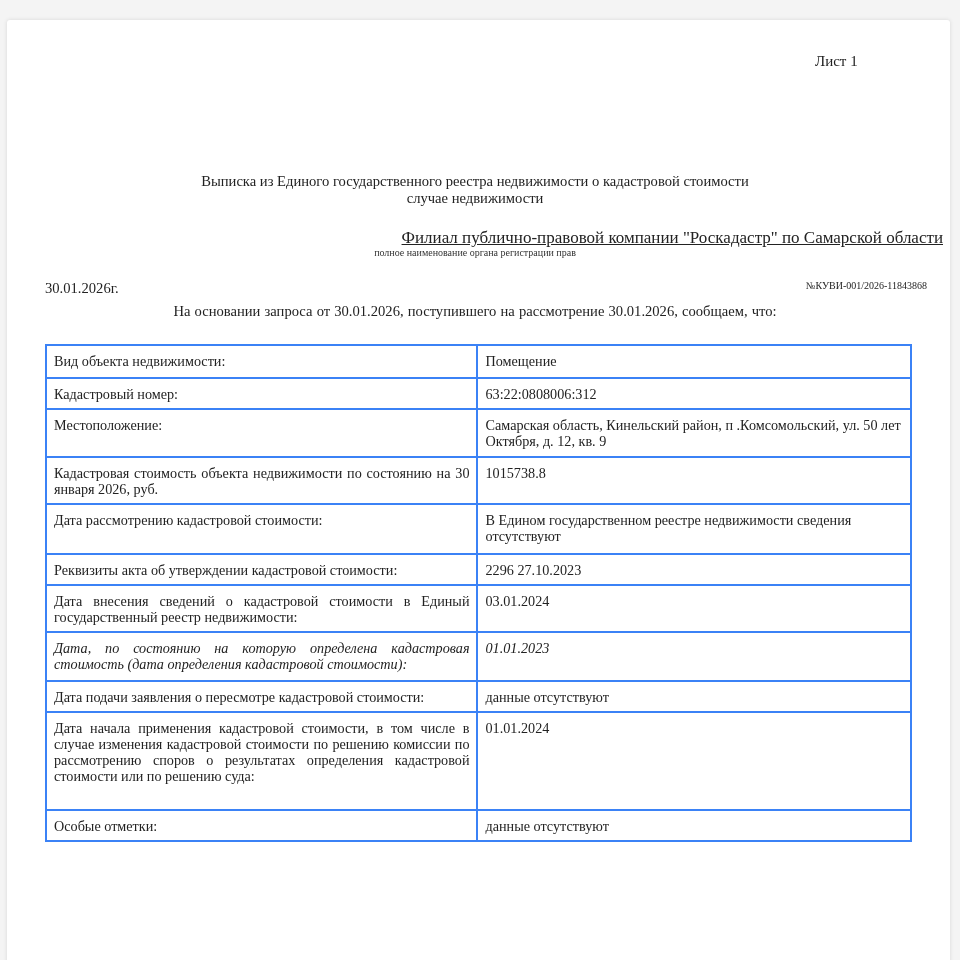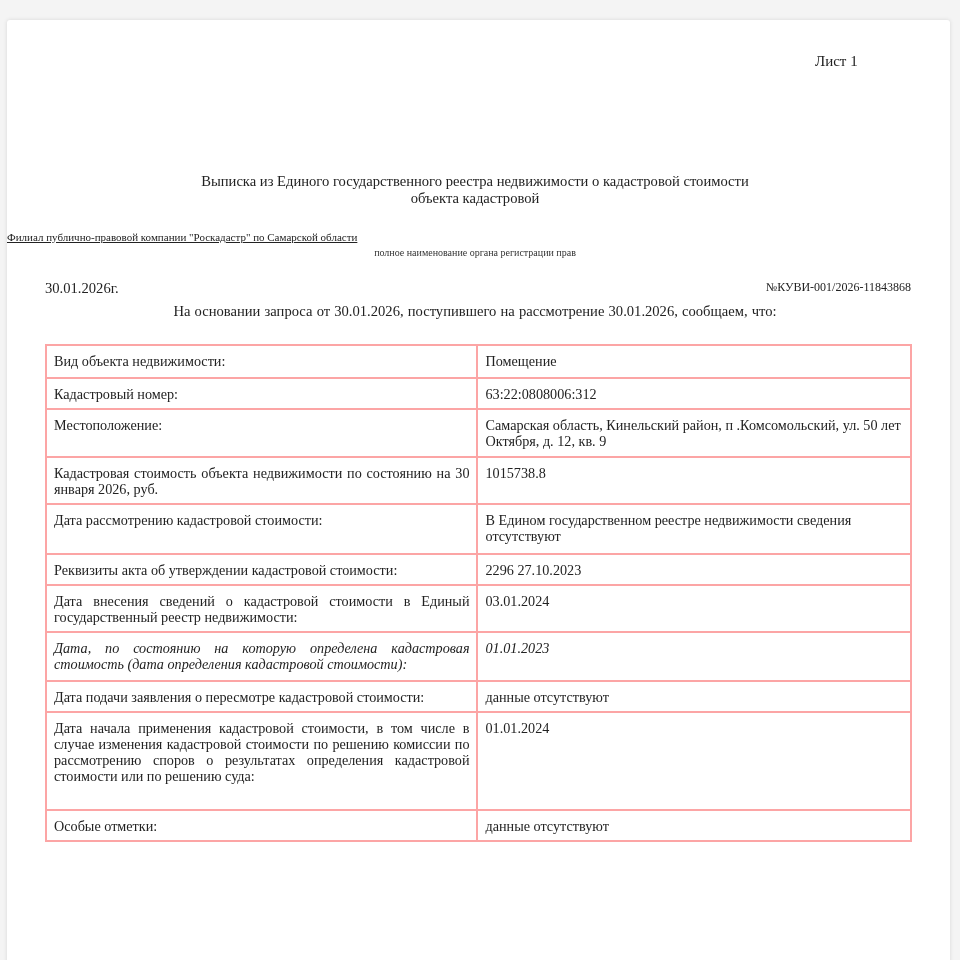--- a/index.html
+++ b/index.html
@@ -40,22 +40,22 @@
       text-align: center;
       font-size: 14.6px;
       line-height: 17px;
       color: #222;
     }
     .org {
       position: absolute;
       left: 0;
       top: 209px;
       width: 936px;
-      text-align: left;
-      font-size: 11px;
+      text-align: right;
+      font-size: 17px;
       line-height: 17px;
       text-decoration: underline;
       color: #222;
     }
     .org-caption {
       position: absolute;
       left: 0;
       top: 227px;
       width: 936px;
       text-align: center;
@@ -65,23 +65,23 @@
     }
     .doc-date {
       position: absolute;
       left: 38px;
       top: 260px;
       font-size: 14.6px;
       color: #222;
     }
     .doc-number {
       position: absolute;
-      right: 39px;
+      right: 23px;
       top: 260px;
-      font-size: 12px;
+      font-size: 10px;
       color: #222;
     }
     .intro {
       position: absolute;
       left: 0;
       top: 283px;
       width: 936px;
       text-align: center;
       font-size: 14.6px;
       color: #222;
@@ -91,41 +91,41 @@
       position: absolute;
       left: 38px;
       top: 324px;
       width: 867px;
       border-collapse: collapse;
       font-size: 14.2px;
       line-height: 16px;
       color: #222;
     }
     table.info td {
-      border: 2px solid #fca5a5;
+      border: 2px solid #3b82f6;
       vertical-align: top;
       padding: 7px 7px 6px 7px;
     }
     table.info td.label {
       width: 418px;
       text-align: justify;
     }
     table.info td.value {
       width: 420px;
     }
   </style>
 </head>
 <body>
 
 <div class="page">
   <div class="sheet-no">Лист 1</div>
 
   <div class="title">
     <div>Выписка из Единого государственного реестра недвижимости о кадастровой стоимости</div>
-    <div>объекта кадастровой</div>
+    <div>случае недвижимости</div>
   </div>
 
   <div class="org">Филиал публично-правовой компании "Роскадастр" по Самарской области</div>
   <div class="org-caption">полное наименование органа регистрации прав</div>
 
   <div class="doc-date">30.01.2026г.</div>
   <div class="doc-number">№КУВИ-001/2026-11843868</div>
   <div class="intro">На  основании запроса от 30.01.2026, поступившего на рассмотрение 30.01.2026, сообщаем, что:</div>
 
   <table class="info">

